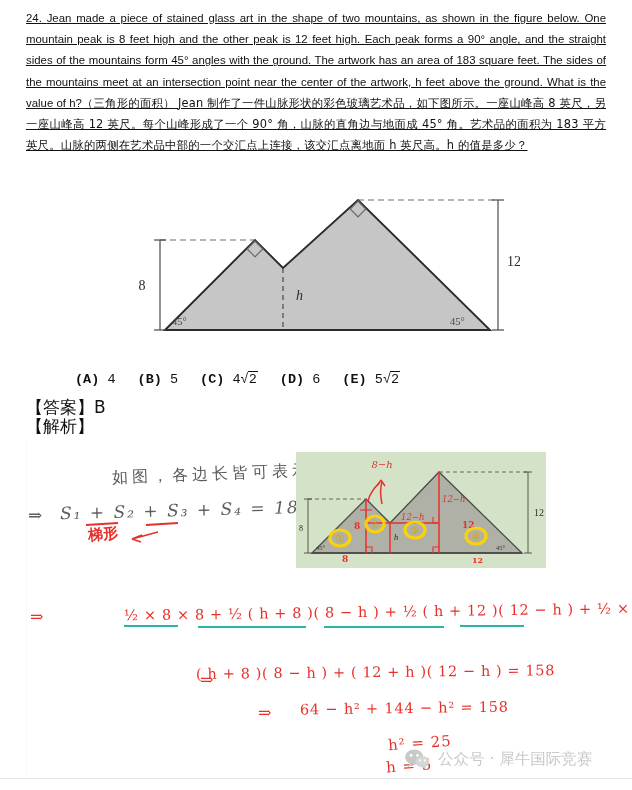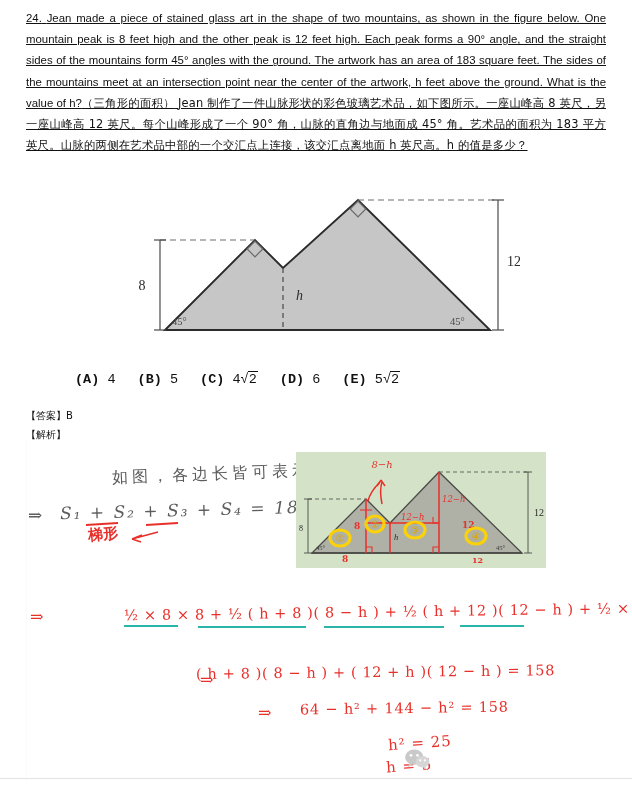--- a/index.html
+++ b/index.html
@@ -30,23 +30,22 @@
     margin-left:33px;
   }
   #choices .ch{display:inline-block;margin-right:22px;white-space:nowrap;}
   #choices .lab{font-weight:bold;}
   .rad{position:relative;display:inline-block;}
   .rad .vin{display:inline-block;border-top:1.2px solid #111;padding:0 1px;margin-left:-1px;}
 
   
   #answer-block{
     position:absolute;left:26px;top:398px;
-    font-size:10px;line-height:19px;color:#111;
+    font-size:17px;line-height:19px;color:#111;
     font-family:"DejaVu Sans","Liberation Sans",sans-serif;
-    margin-top:8px;
   }
 
   
   .hw{position:absolute;font-family:"DejaVu Serif","Liberation Serif",serif;}
   .hw-grey{color:#5d5d5d;}
   .hw-red{color:#e8302a;}
   .ital{font-style:italic;}
 
   
   #green-panel{
@@ -212,15 +211,16 @@
   <svg class="wc" viewBox="0 0 28 24">
     <ellipse cx="11" cy="10" rx="10" ry="8.4" fill="#c9c9c9"></ellipse>
     <path d="M6,16 L4,21 L9,18 Z" fill="#c9c9c9"></path>
     <circle cx="7.5" cy="8" r="1.5" fill="#ffffff"></circle>
     <circle cx="14.5" cy="8" r="1.5" fill="#ffffff"></circle>
     <ellipse cx="20" cy="15" rx="7.5" ry="6.3" fill="#d6d6d6"></ellipse>
     <path d="M23,20 L25,24 L21,21.5 Z" fill="#d6d6d6"></path>
     <circle cx="17.5" cy="13.5" r="1.1" fill="#ffffff"></circle>
     <circle cx="22.5" cy="13.5" r="1.1" fill="#ffffff"></circle>
   </svg>
+  <span>公众号 · 犀牛国际竞赛</span>
 </div>
 
 <div id="footer-rule"></div>
 
 </body></html>

